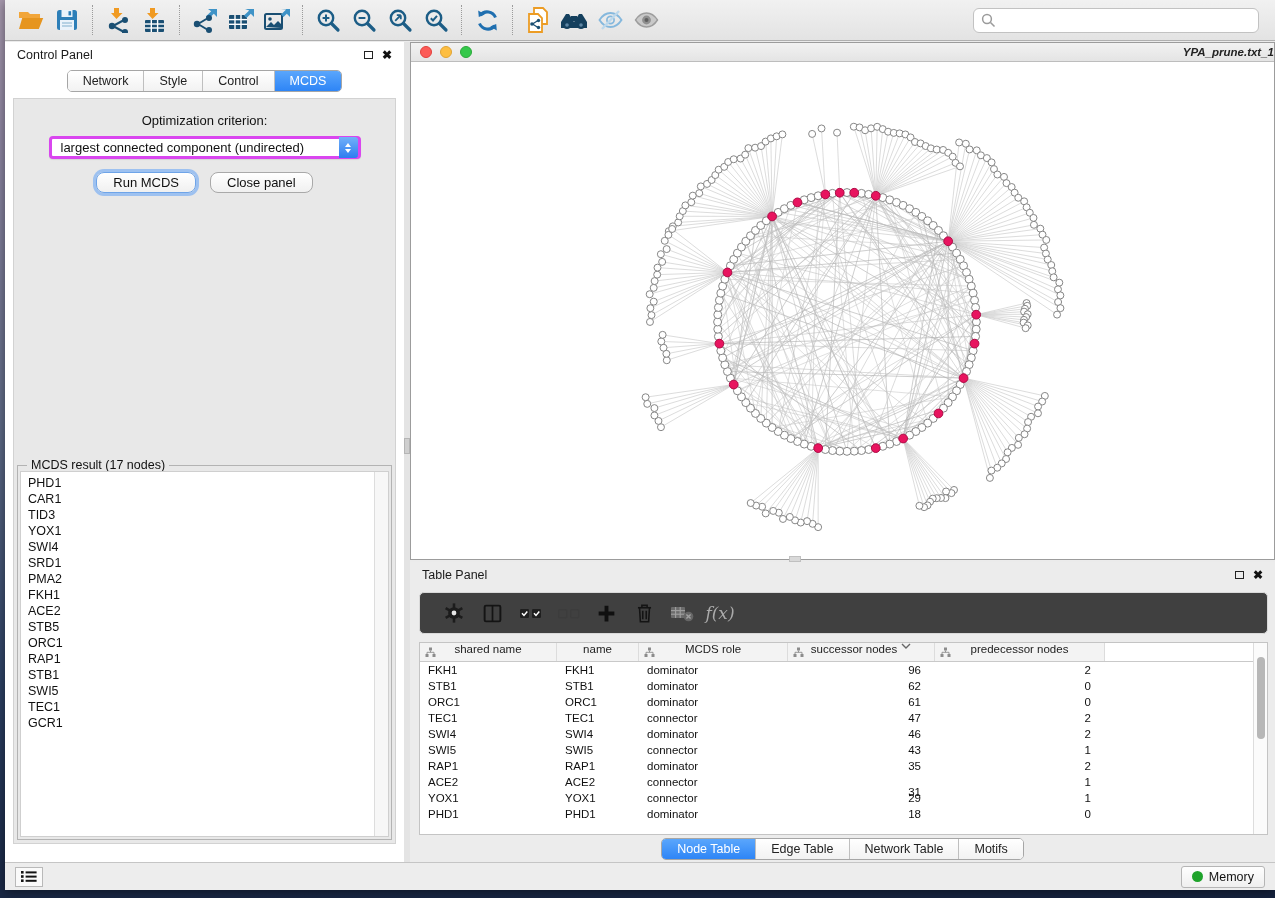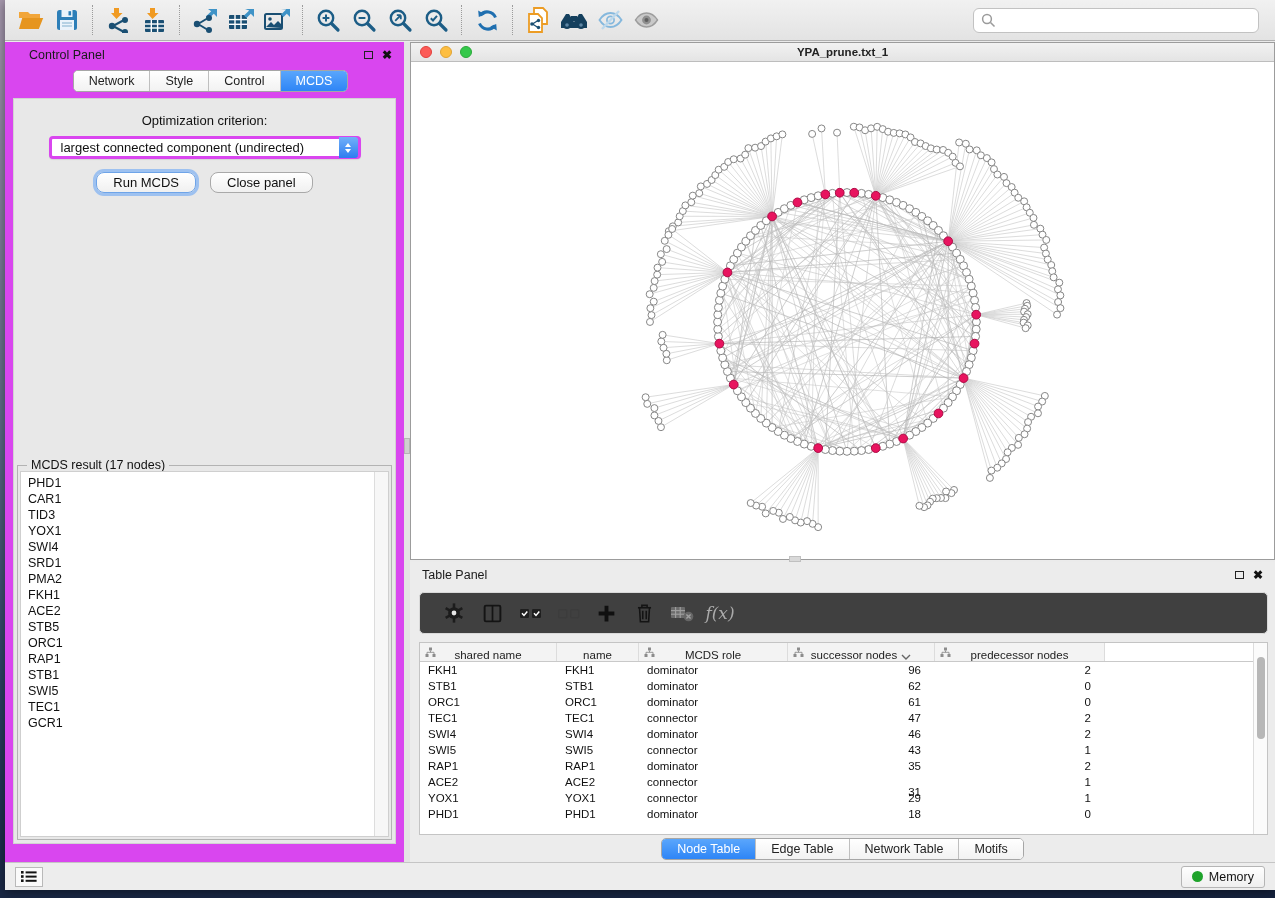--- a/index.html
+++ b/index.html
@@ -8,21 +8,21 @@
   .app { position:absolute; left:5px; top:0; right:0; bottom:8px; background:#ebebeb; box-shadow:0 2px 10px rgba(0,0,0,.45); }
 
   
   .toolbar { position:absolute; left:0; top:0; right:0; height:41px; background:linear-gradient(#f1f1f1,#e3e3e3); border-bottom:1px solid #b0b0b0; display:flex; align-items:center; padding:0 8px; }
   .tbtn { width:36px; height:32px; display:flex; align-items:center; justify-content:center; cursor:default; }
   .sep { width:0; height:30px; border-left:1px dotted #9b9b9b; margin:0 7px; }
   .search-box { margin-left:auto; margin-right:8px; width:286px; height:25px; background:#fff; border:1px solid #c2c2c2; border-radius:6px; display:flex; align-items:center; padding:0 7px; gap:5px; }
   .search-box input { border:none; outline:none; flex:1; font-size:12px; background:transparent; font-family:"Liberation Sans",sans-serif; }
 
   
-  .control-panel { position:absolute; left:0; top:42px; width:399px; bottom:28px; background:#d946ef;padding-left:12px; }
+  .control-panel { position:absolute; left:0; top:42px; width:399px; bottom:28px; background:#ffffff; }
   .panel-header { height:26px; display:flex; align-items:center; padding:0 12px; font-size:12.5px; color:#1a1a1a; }
   .win-controls { margin-left:auto; display:flex; gap:9px; align-items:center; }
   .float-icon { width:9px; height:8px; border:1.4px solid #222; display:inline-block; }
   .close-x { font-size:12px; font-weight:bold; color:#111; line-height:1; }
   .tabs-row { display:flex; justify-content:center; margin-top:2px; }
   .seg { display:flex; border:1px solid #a6a6a6; border-radius:5px; overflow:hidden; background:#fff; font-size:12.5px; }
   .seg-item { padding:3px 15px; border-left:1px solid #bfbfbf; color:#222; background:linear-gradient(#ffffff,#f2f2f2); white-space:nowrap; }
   .seg-item:first-child { border-left:none; }
   .seg-item.active { background:linear-gradient(#5aa6fc,#2e85f6); color:#fff; }
   .cp-inner { position:absolute; left:8px; right:8px; top:56px; bottom:18px; background:#e8e8e8; border:1px solid #d2d2d2; }
@@ -48,32 +48,32 @@
   .hgrip { position:absolute; left:784px; top:556px; width:12px; height:6px; background:#d9d9d9; border:1px solid #c0c0c0; }
 
   
   .net-win { position:absolute; left:405px; top:42px; right:0; height:518px; background:#fff; border:1px solid #9c9c9c; }
   .net-title { height:19px; background:linear-gradient(#f2f2f2,#e4e4e4); border-bottom:1px solid #bdbdbd; position:relative; display:flex; align-items:center; }
   .lights { display:flex; gap:8px; padding-left:9px; }
   .light { width:12px; height:12px; border-radius:50%; }
   .light.red { background:#fc5b57; border:1px solid #e2403c; }
   .light.yellow { background:#fdbe41; border:1px solid #e0a434; }
   .light.green { background:#35c84b; border:1px solid #2aa93a; }
-  .net-title-text { position:absolute; left:0; right:0; text-align:center; font-size:11.5px; font-weight:bold; color:#222; }
+  .net-title-text { position:absolute; left:0; right:0; text-align:right; font-size:11.5px; font-weight:bold; color:#222;font-style:italic; }
   .net-canvas { position:absolute; left:0; right:0; top:19px; bottom:0; background:#fff; }
 
   
   .table-panel { position:absolute; left:405px; right:0; top:562px; bottom:28px; background:#ececec; }
   .tp-toolbar { position:absolute; left:9px; right:7px; top:30px; height:42px; background:#404040; border:1px solid #d9d9d9; border-radius:5px; display:flex; align-items:center; padding-left:15px; gap:0; }
   .tp-btn { width:38px; height:32px; display:flex; align-items:center; justify-content:center; }
   .fx { font-family:"DejaVu Serif", serif; font-style:italic; font-size:17px; color:#aaa; }
   .table-wrap { position:absolute; left:9px; right:7px; top:80px; height:193px; background:#fff; border:1px solid #c4c4c4; display:flex; }
   .table-main { flex:1; display:flex; flex-direction:column; overflow:hidden; }
   .thead { display:flex; height:19px; background:#f3f3f3; border-bottom:1px solid #c9c9c9; font-size:11.5px; color:#222; flex:none; }
-  .th { position:relative; display:flex; align-items:flex-end; justify-content:center; border-right:1px solid #dcdcdc; gap:4px; }
+  .th { position:relative; display:flex; align-items:flex-start; justify-content:center; border-right:1px solid #dcdcdc; gap:4px; }
   .th .tree-ico { position:absolute; left:5px; top:4px; }
   .tbody { flex:1; overflow:hidden; }
   .tr { display:flex; height:16px; font-size:11.5px; color:#111; align-items:center; }
   .td { padding:0 8px; white-space:nowrap; overflow:hidden; }
   .td.num { text-align:right; padding-right:14px; }
   .tscroll { width:14px; border-left:1px solid #ddd; background:#fbfbfb; flex:none; position:relative; }
   .tscroll .thumb { position:absolute; left:3px; top:14px; width:8px; height:82px; background:#b7b7b7; border-radius:4px; }
   .bottom-tabs { position:absolute; left:0; right:0; top:276px; display:flex; justify-content:center; }
 
   

